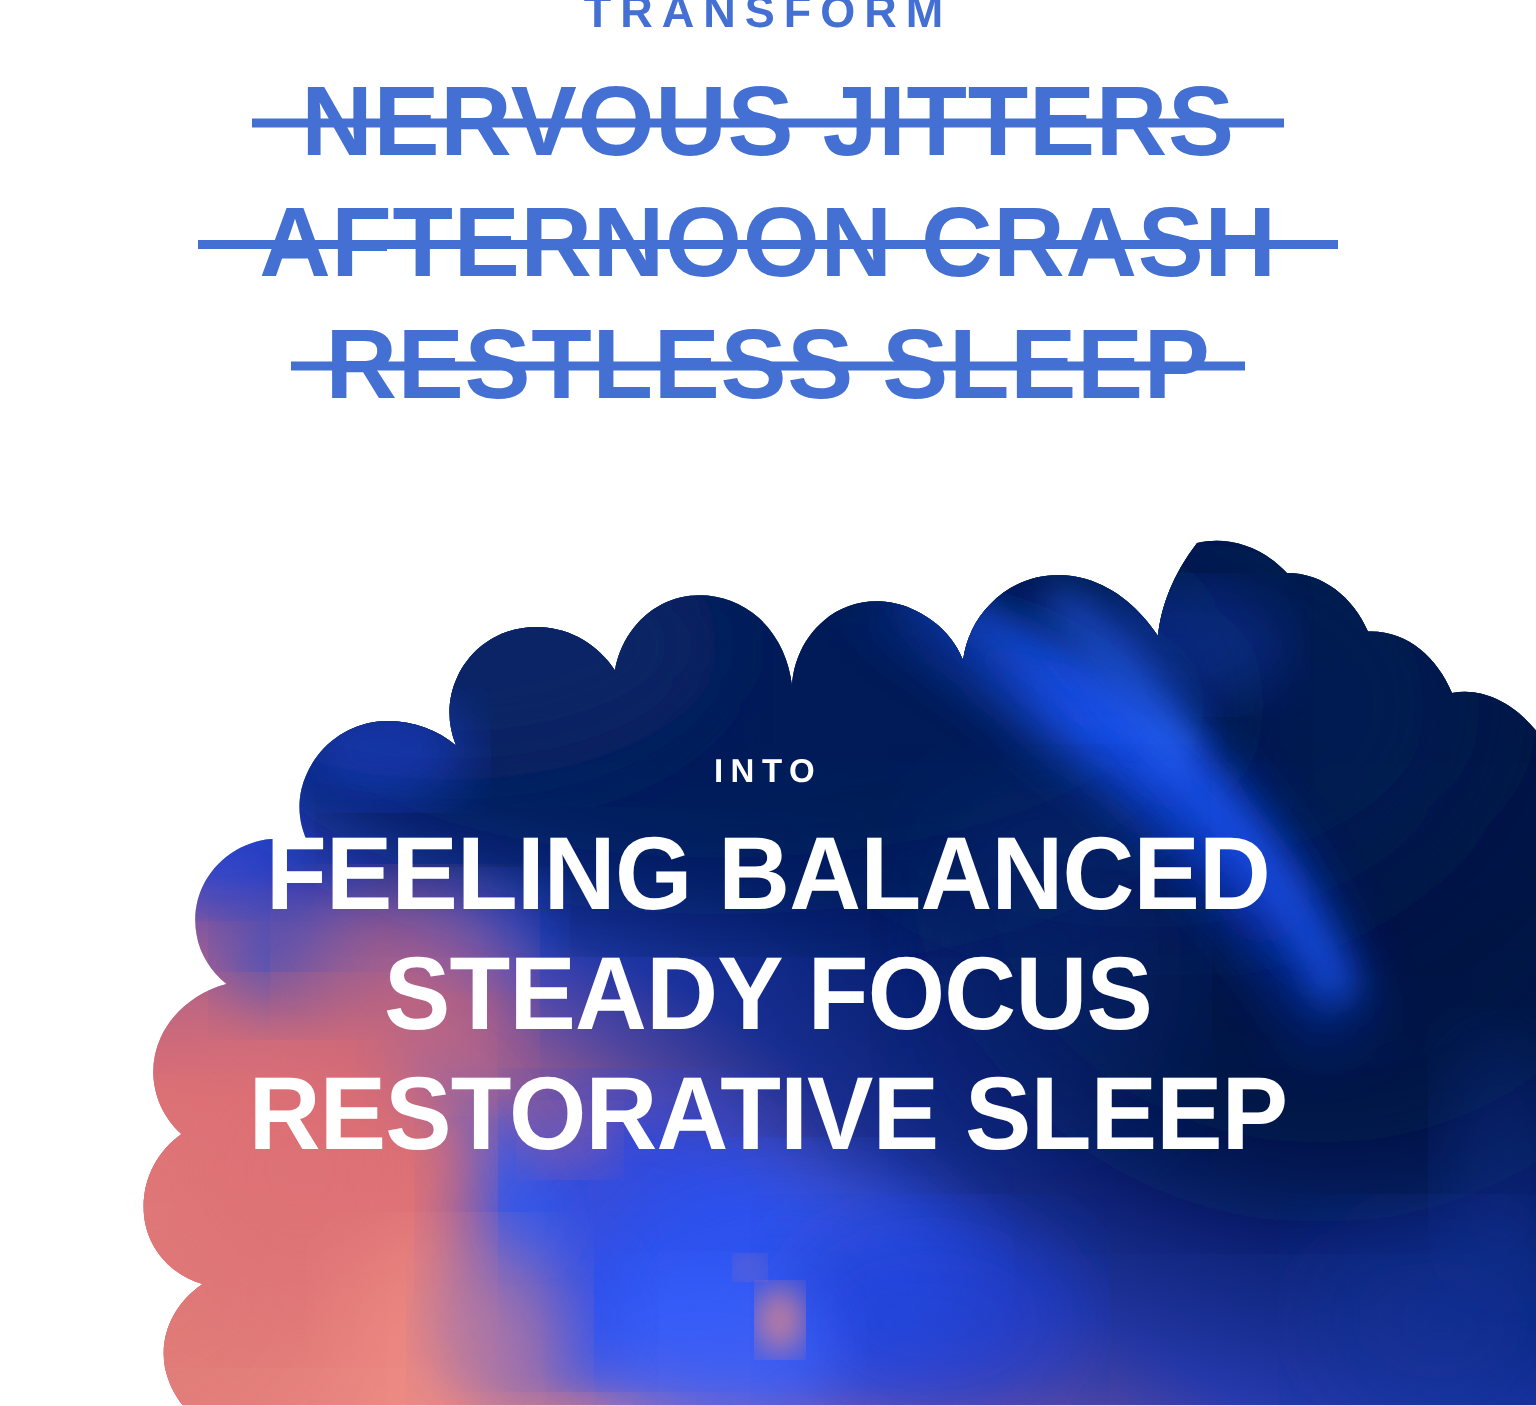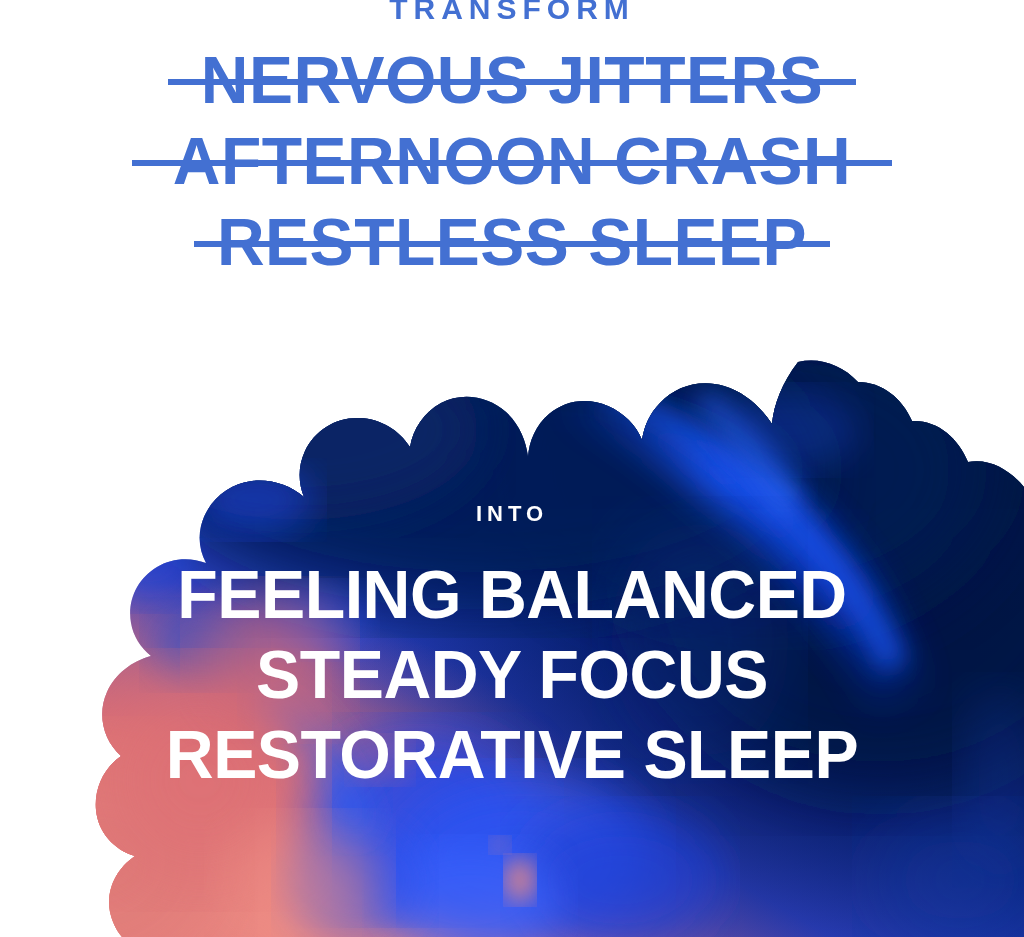--- a/index.html
+++ b/index.html
@@ -87,21 +87,21 @@
   .after-eyebrow {
     font-family: "Liberation Sans", sans-serif;
     font-weight: bold;
     font-size: 22px;
     letter-spacing: 5px;
     line-height: 34px;
     color: #ffffff;
     white-space: nowrap;
   }
   .after-lines {
-    margin-top: 24px;
+    margin-top: 12px;
   }
   .after-line {
     display: block;
     font-family: "Liberation Sans Narrow", "Liberation Sans", sans-serif;
     font-weight: bold;
     font-size: 69px;
     line-height: 80px;
     letter-spacing: -0.5px;
     color: #ffffff;
     white-space: nowrap;

